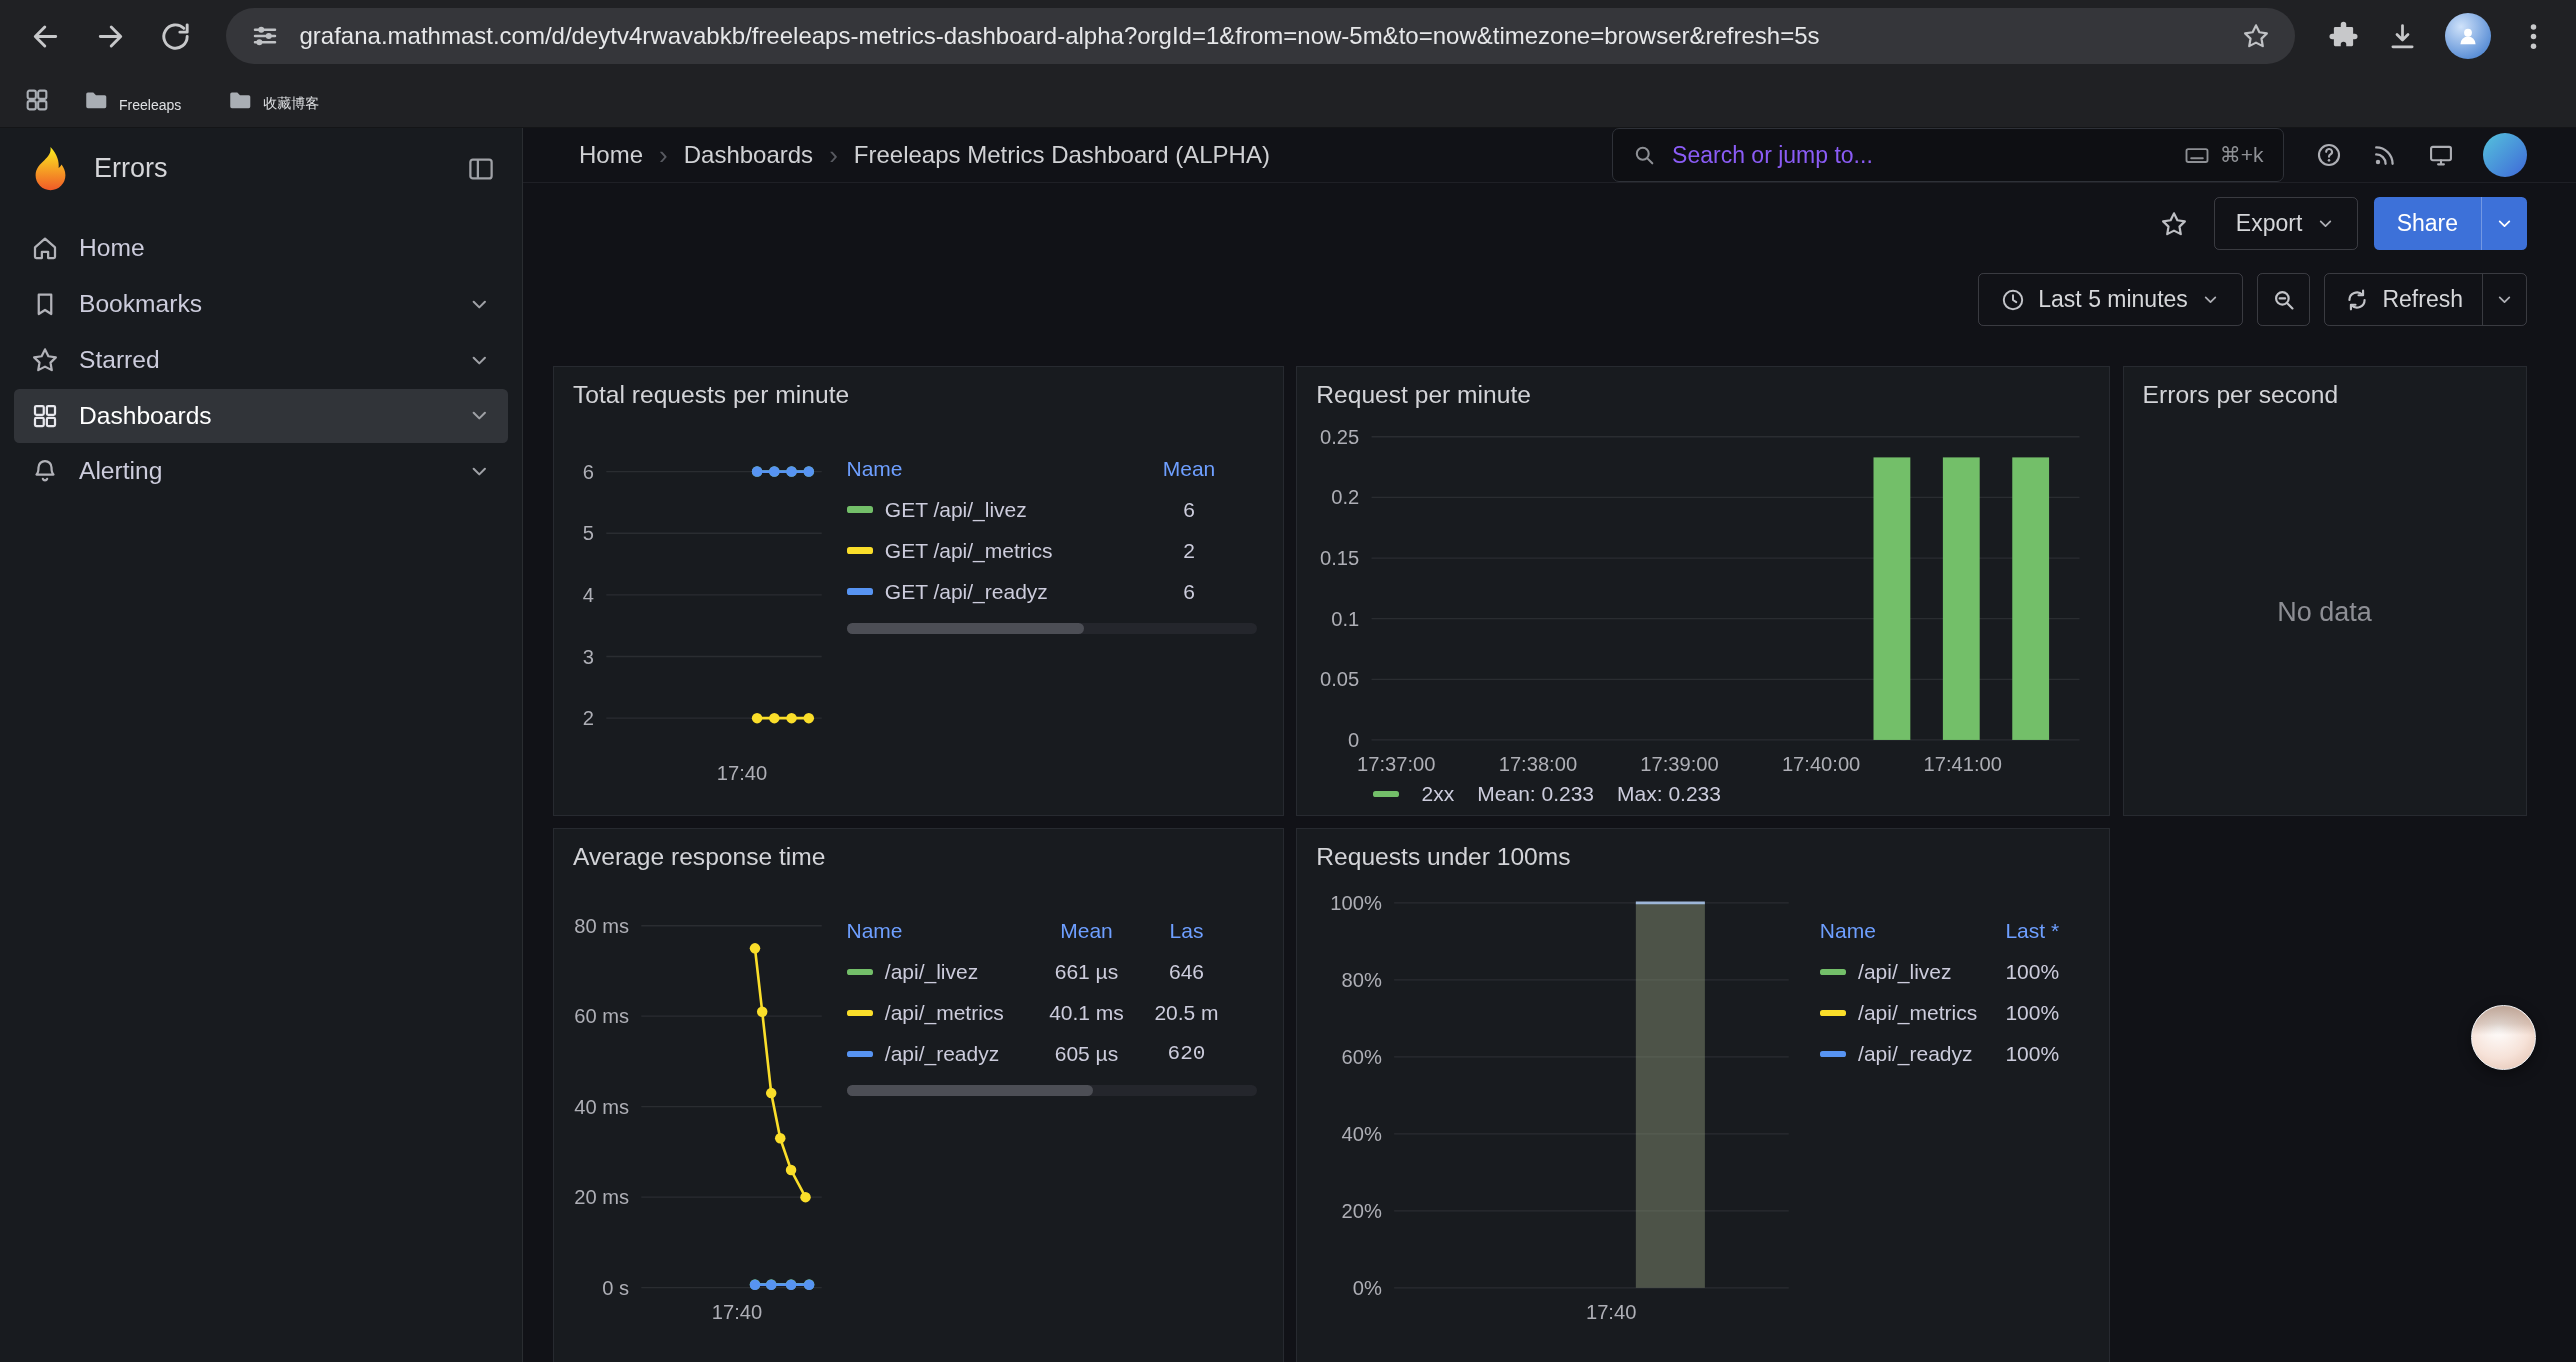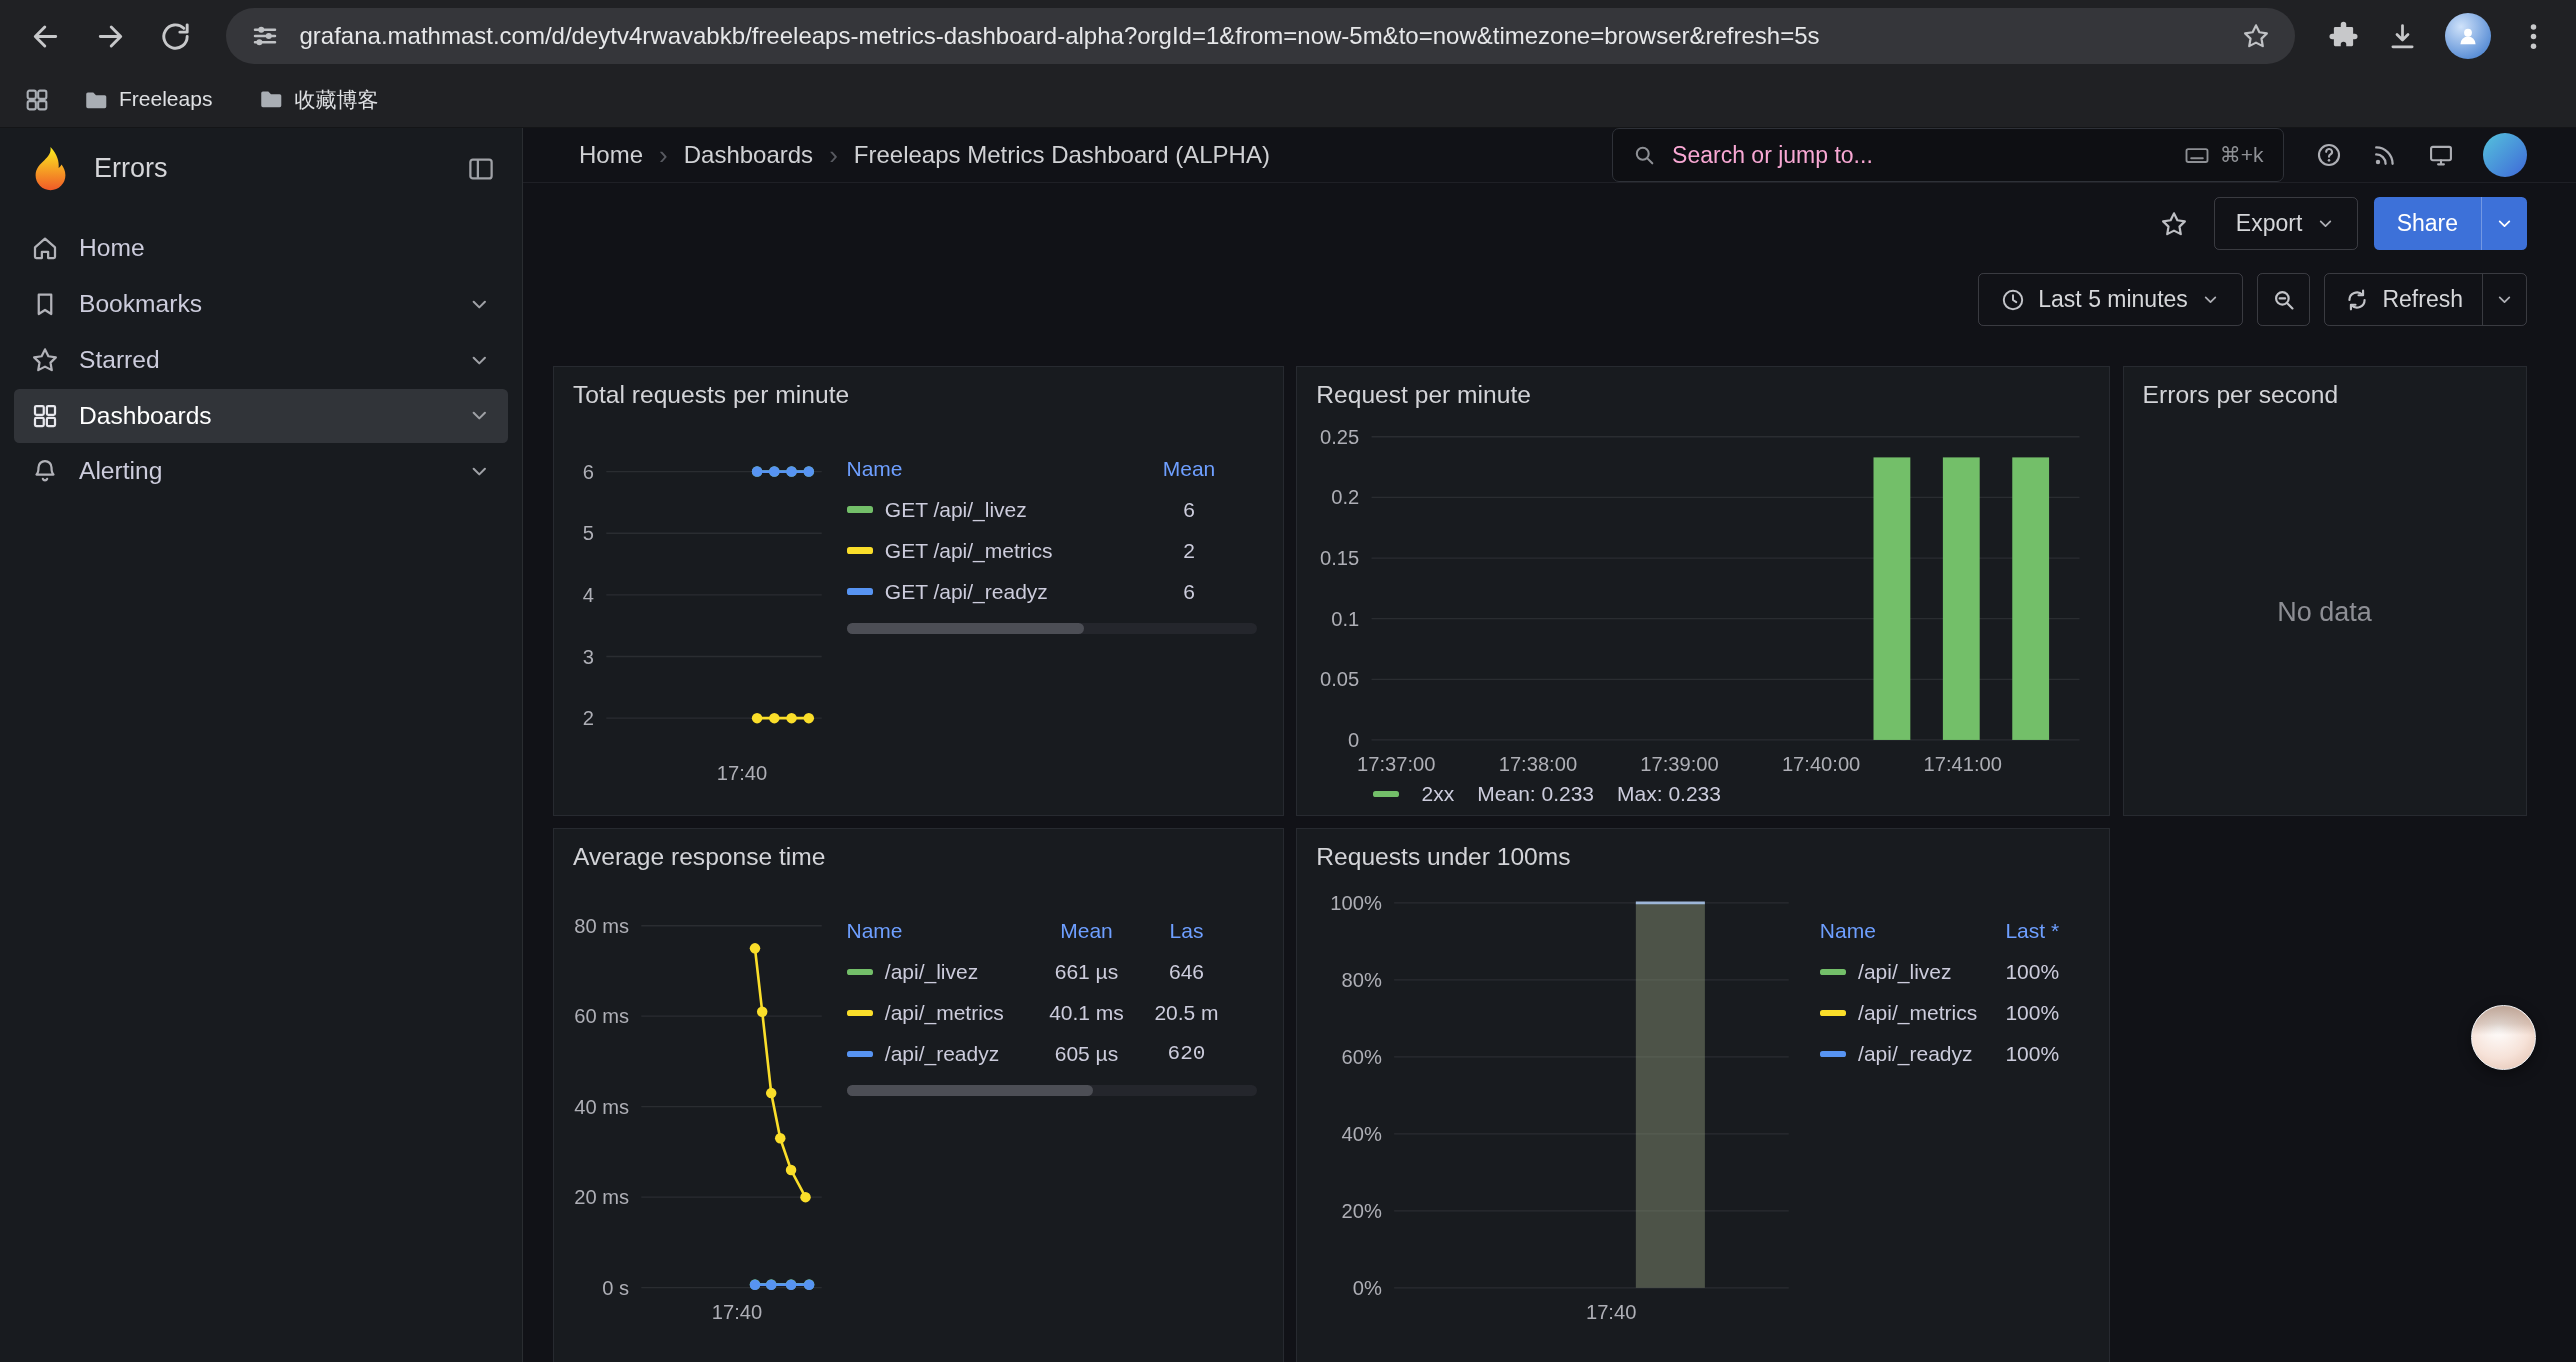--- a/index.html
+++ b/index.html
@@ -14,21 +14,21 @@
   .urlbar{flex:1;height:56px;background:#35363a;border-radius:28px;margin:0 14px;display:flex;align-items:center;padding:0 24.6px;gap:19px;min-width:0}
   .urlbar svg{width:30px;height:30px;color:#c0c2c5;flex-shrink:0}
   .url-text{flex:1;color:#e6e7e9;font-size:24px;white-space:nowrap;overflow:hidden}
   .toolbar-right{display:flex;align-items:center;gap:26px;padding:0 8.8px;flex-shrink:0}
   .toolbar-right svg{width:33px;height:33px;color:#c7c8ca}
   .profile-badge{width:46px;height:46px;border-radius:50%;background:radial-gradient(circle at 35% 30%,#cfe2fa,#5b8fd6 75%);display:flex;align-items:center;justify-content:center}
   .profile-badge svg{width:26px;height:26px;color:#fff}
   .bookmarks{height:56px;background:#202124;display:flex;align-items:center;gap:17.5px;padding:0 23px;border-bottom:0.9px solid #141517}
   .bm-grid{color:#a9aeb4}
   .bm-grid svg{width:28px;height:28px}
-  .bookmark-item{display:flex;align-items:flex-start;gap:10.5px;color:#dee0e3;font-size:21px;padding:7px 14px;border-radius:7px}
+  .bookmark-item{display:flex;align-items:flex-end;gap:10.5px;color:#dee0e3;font-size:14px;padding:7px 14px;border-radius:7px}
   .bookmark-item svg{width:26px;height:26px;color:#a9aeb4}
 
   
   .app{display:flex;height:1235px;background:#111217}
   .sidebar{width:523px;background:#181b1f;border-right:0.9px solid rgba(204,204,220,0.10);flex-shrink:0}
   .side-head{height:81px;display:flex;align-items:center;gap:19px;padding:0 26px}
   .glogo{width:49px;height:49px}
   .brand{font-size:27px;color:#d5d6d9}
   .collapse-btn{margin-left:auto;color:#9fa1a6}
   .collapse-btn svg{width:30px;height:30px}
@@ -39,21 +39,21 @@
   .nav-item .ch{width:24.6px;height:24.6px;color:#9fa1a6}
   .nav-item.selected{background:rgba(204,204,220,0.14);color:#fff}
   .nav-item.selected .mi{color:#e8e8ee}
 
   .main{flex:1;display:flex;flex-direction:column;min-width:0;overflow:hidden}
   .gheader{height:81px;display:flex;align-items:center;padding:0 49px 0 56px;gap:21px;border-bottom:0.9px solid rgba(204,204,220,0.08)}
   .crumbs{display:flex;align-items:center;gap:16px;font-size:24px;color:#d0d1d4;white-space:nowrap}
   .crumb-sep{color:#585a61;font-size:26px}
   .gsearch{width:672px;height:54px;background:#0e0f13;border:0.9px solid #2e3138;border-radius:7px;display:flex;align-items:center;gap:16px;padding:0 19px;margin-left:auto;flex-shrink:0}
   .gsearch svg{width:24.6px;height:24.6px;color:#8e9095;flex-shrink:0}
-  .gsearch .ph{flex:1;color:#f9a8d4;font-size:23px;white-space:nowrap;overflow:hidden}
+  .gsearch .ph{flex:1;color:#8b5cf6;font-size:23px;white-space:nowrap;overflow:hidden}
   .kbd{display:flex;align-items:center;gap:8.8px;color:#8e9095;font-size:21px;flex-shrink:0}
   .kbd svg{width:28px;height:28px}
   .hicons{display:flex;align-items:center;gap:28px;margin-left:10.5px;flex-shrink:0}
   .hicons svg{width:28px;height:28px;color:#adaeb4}
   .gavatar{width:44px;height:44px;border-radius:50%;background:linear-gradient(135deg,#55c3dc,#3f68d8)}
 
   .actions-row{display:flex;justify-content:flex-end;align-items:center;gap:16px;padding:14px 49px 0}
   .icon-btn{width:47px;height:47px;display:flex;align-items:center;justify-content:center;color:#bdbec3}
   .icon-btn svg{width:30px;height:30px}
   .btn{height:53px;display:flex;align-items:center;gap:12.3px;padding:0 21px;border:0.9px solid rgba(204,204,220,0.22);border-radius:5.3px;color:#d6d7da;font-size:23px;background:transparent}

